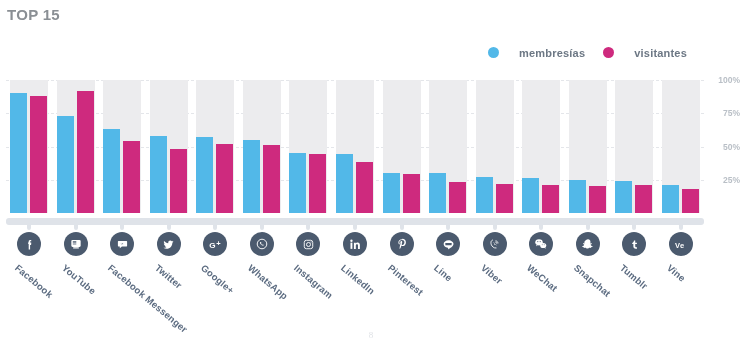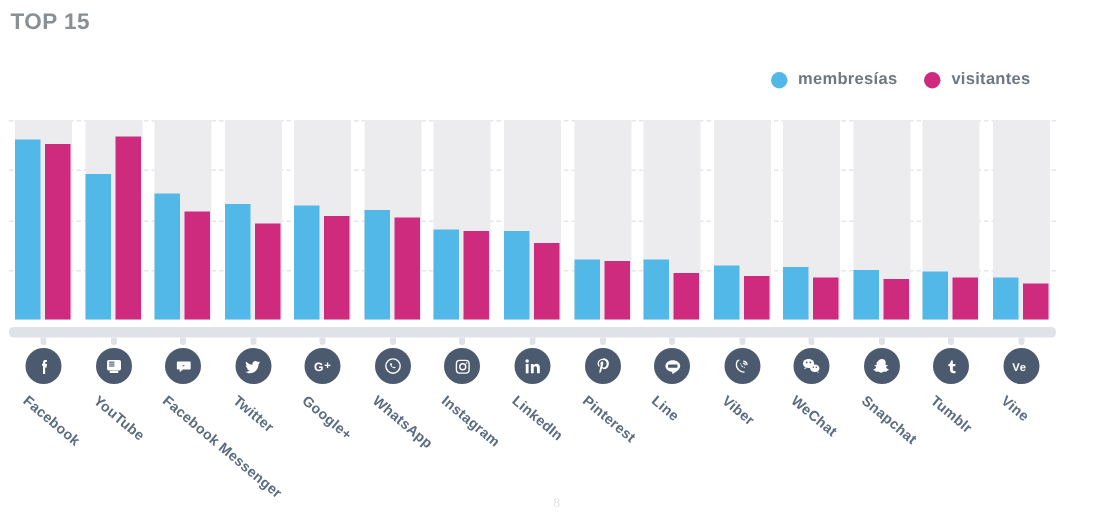--- a/index.html
+++ b/index.html
@@ -24,21 +24,21 @@
     position:absolute; left:7px; top:32px;
     font-size:11px; font-weight:700; color:#5b6b80;
     letter-spacing:0.2px;
   }
 
   
   #legend {
     position:absolute; right:55px; top:47px;
     display:flex; align-items:center; gap:18px;
   }
-  .legend-item { display:flex; align-items:flex-end; gap:7px; }
+  .legend-item { display:flex; align-items:flex-start; gap:20px; }
   .legend-swatch { width:11px; height:11px; border-radius:50%; display:block; }
   .legend-label { font-size:11px; font-weight:700; color:#6c7784; letter-spacing:0.2px; }
 
   
   #plot {
     position:absolute; left:0px; top:80px;
     width:742px; height:140px;
   }
   #plot-inner {
     position:absolute; left:6px; top:0px;
@@ -223,20 +223,26 @@
           <div class="bar pink" title="Tumblr — visitantes: 21%" style="width: 17px; height: 27.93px; left: 20px; background: rgb(206, 42, 126);"></div>
         </div>
       </div>
       <div class="group" style="left: 655.733px; width: 38px;">
         <div class="colbg"></div>
         <div class="bars">
           <div class="bar blue" title="Vine — membresías: 21%" style="width: 17px; height: 27.93px; left: 0px; background: rgb(82, 184, 232);"></div>
           <div class="bar pink" title="Vine — visitantes: 18%" style="width: 17px; height: 23.94px; left: 20px; background: rgb(206, 42, 126);"></div>
         </div>
       </div>
+    </div>
+  <div id="yaxis">
+      <div class="ytick" style="top: 0px;">100%</div>
+      <div class="ytick" style="top: 33.25px;">75%</div>
+      <div class="ytick" style="top: 66.5px;">50%</div>
+      <div class="ytick" style="top: 99.75px;">25%</div>
     </div>
 </div>
 
 <div id="axis-rail"></div>
 
 <div id="page-number">8</div>
 
 <div class="axis-tick" style="left: 27.2667px;"></div>
 <div class="cat-icon" style="left: 17.2667px;">
     <svg width="13" height="13" viewBox="0 0 24 24" fill="#fff">

